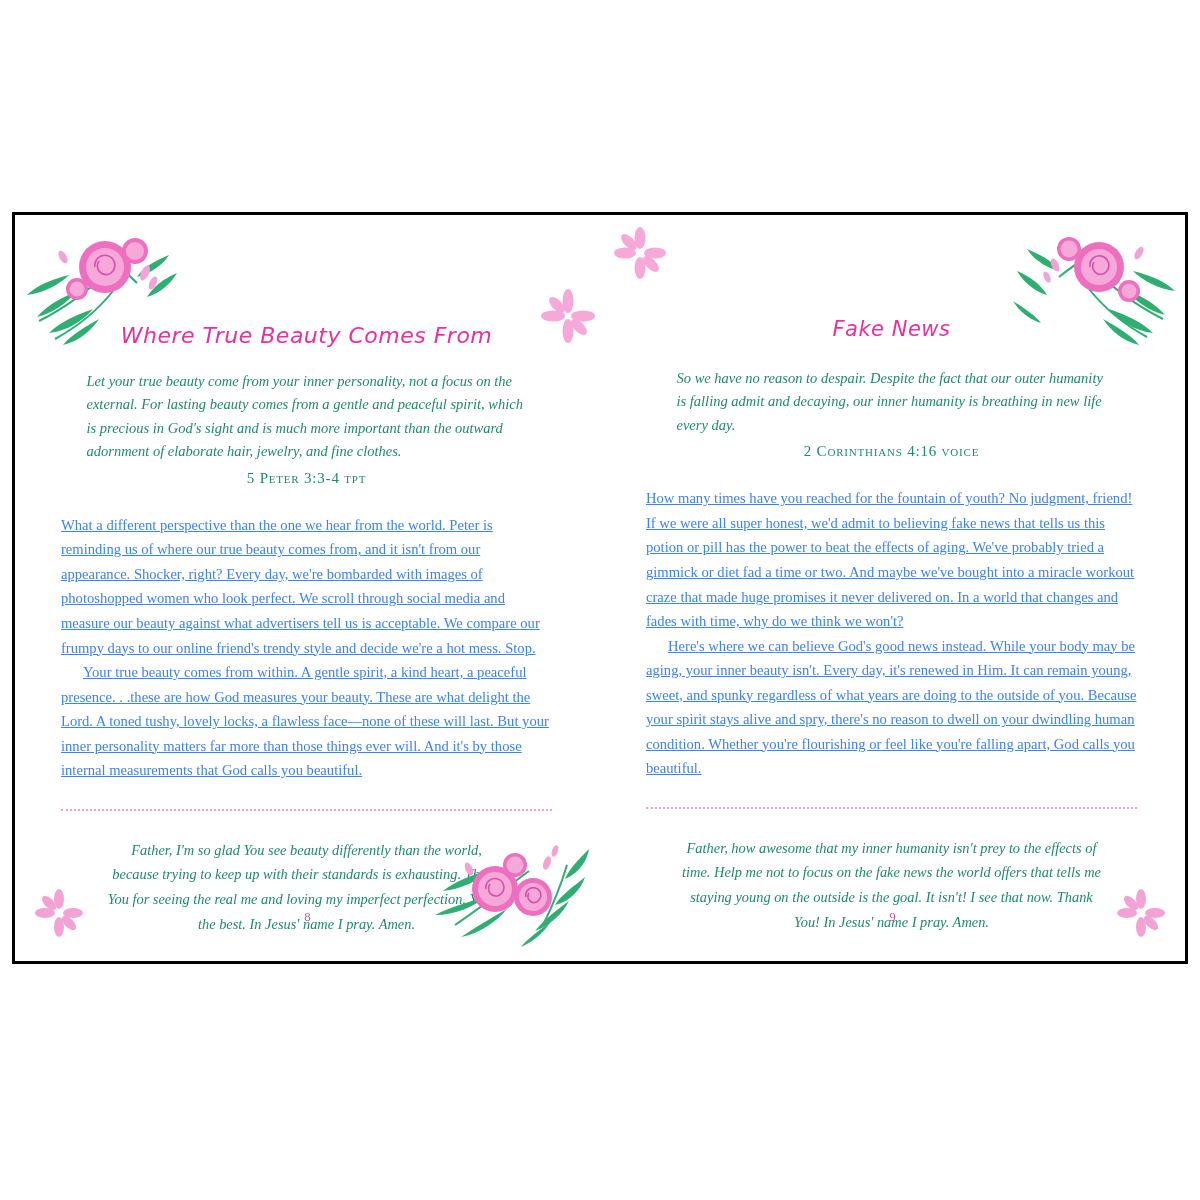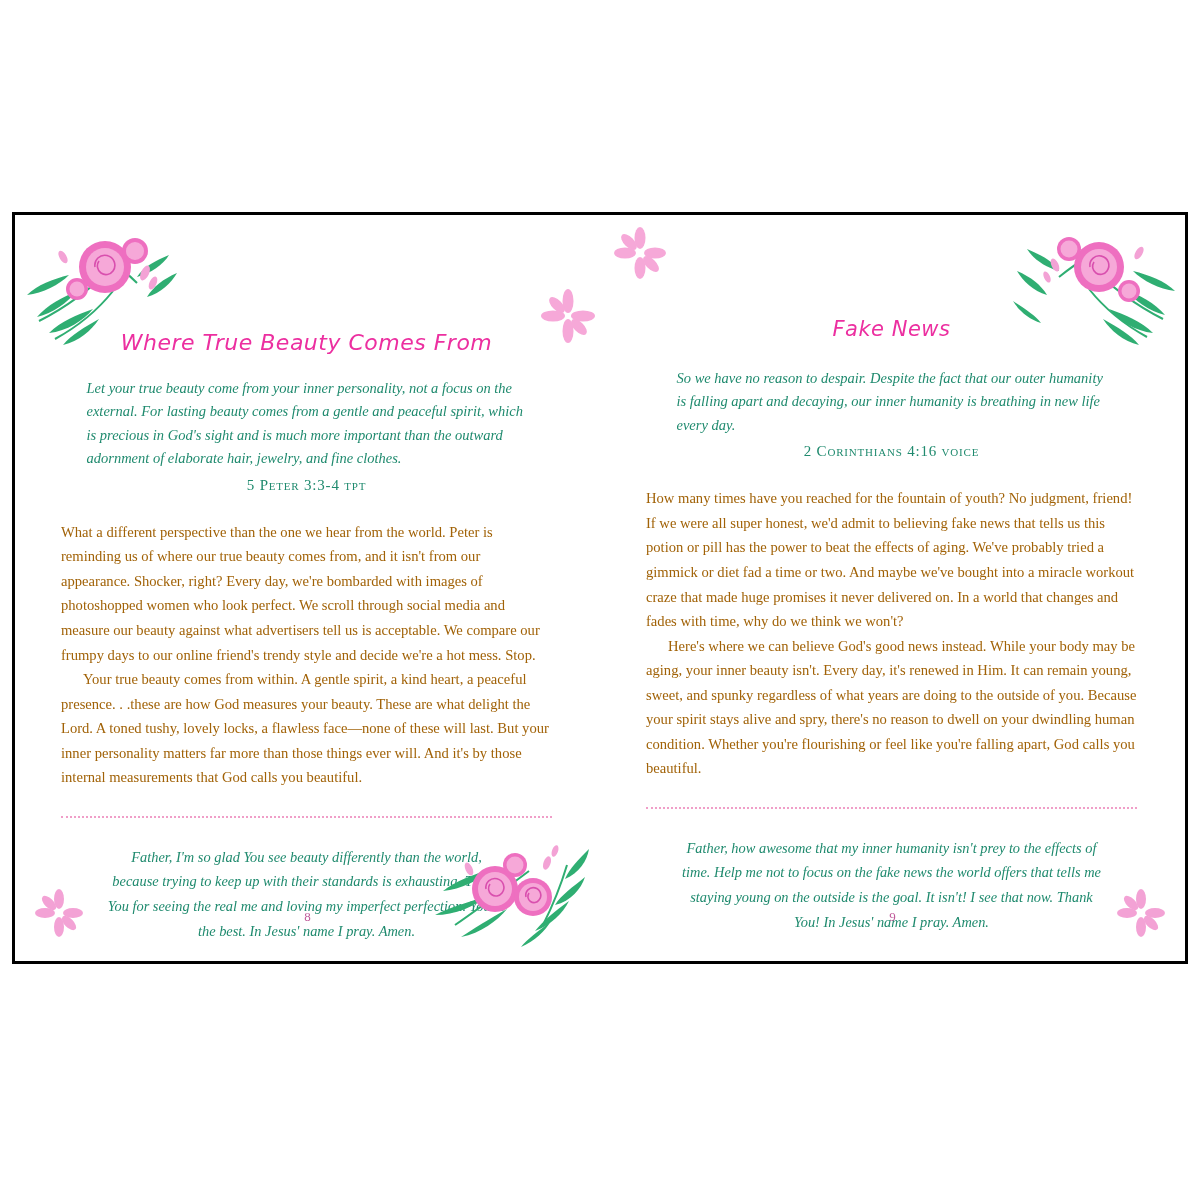--- a/index.html
+++ b/index.html
@@ -25,21 +25,21 @@
     border: 3px solid #000000;
     box-sizing: border-box;
     display: flex;
   }
   .book-page {
     position: relative;
     width: 50%;
     height: 100%;
     box-sizing: border-box;
   }
-  .left-page { padding: 7px 48px 0 46px; }
+  .left-page { padding: 0 48px 0 46px; }
   .right-page { padding: 0 48px 7px 46px; }
 
   .devotion-title {
     text-align: center;
     color: #ec2fa0;
     font-family: "DejaVu Sans", sans-serif;
     font-style: italic;
     font-weight: normal;
     letter-spacing: 0.5px;
   }
@@ -67,25 +67,26 @@
   .verse-ref {
     text-align: center;
     color: #1f8a6e;
     font-size: 15px;
     font-variant: small-caps;
     letter-spacing: 0.8px;
     margin-top: 6px;
   }
 
   .body-text {
-    color: #a16207;
+    color: #3b82f6;
     font-size: 14.6px;
     line-height: 1.68;
     text-align: left;
     margin-top: 26px;
+    text-decoration: underline;
   }
   .body-text p { margin: 0; }
   .body-text p + p { text-indent: 22px; }
 
   .divider {
     margin: 26px auto 0;
     height: 1px;
     border-top: 2px dotted #f09ec8;
     width: 100%;
   }
@@ -304,21 +305,21 @@
             <ellipse cx="10" cy="24" rx="10" ry="5"></ellipse>
             <ellipse cx="38" cy="24" rx="10" ry="5"></ellipse>
             <ellipse cx="14" cy="14" rx="9" ry="4.5" transform="rotate(45 14 14)"></ellipse>
             <ellipse cx="34" cy="34" rx="9" ry="4.5" transform="rotate(45 34 34)"></ellipse>
           </g>
         </svg>
       </div>
 
       <h2 class="devotion-title">Fake News</h2>
 
-      <div class="verse">So we have no reason to despair. Despite the fact that our outer humanity is falling apart and decaying, our inner humanity is breathing in new life every day.</div>
+      <div class="verse">So we have no reason to despair. Despite the fact that our outer humanity is falling admit and decaying, our inner humanity is breathing in new life every day.</div>
       <div class="verse-ref">2 Corinthians 4:16 voice</div>
 
       <div class="body-text">
         <p>How many times have you reached for the fountain of youth? No judgment, friend! If we were all super honest, we'd admit to believing fake news that tells us this potion or pill has the power to beat the effects of aging. We've probably tried a gimmick or diet fad a time or two. And maybe we've bought into a miracle workout craze that made huge promises it never delivered on. In a world that changes and fades with time, why do we think we won't?</p>
         <p>Here's where we can believe God's good news instead. While your body may be aging, your inner beauty isn't. Every day, it's renewed in Him. It can remain young, sweet, and spunky regardless of what years are doing to the outside of you. Because your spirit stays alive and spry, there's no reason to dwell on your dwindling human condition. Whether you're flourishing or feel like you're falling apart, God calls you beautiful.</p>
       </div>
 
       <div class="divider"></div>
 
       <div class="prayer">Father, how awesome that my inner humanity isn't prey to the effects of time. Help me not to focus on the fake news the world offers that tells me staying young on the outside is the goal. It isn't! I see that now. Thank You! In Jesus' name I pray. Amen.</div>

